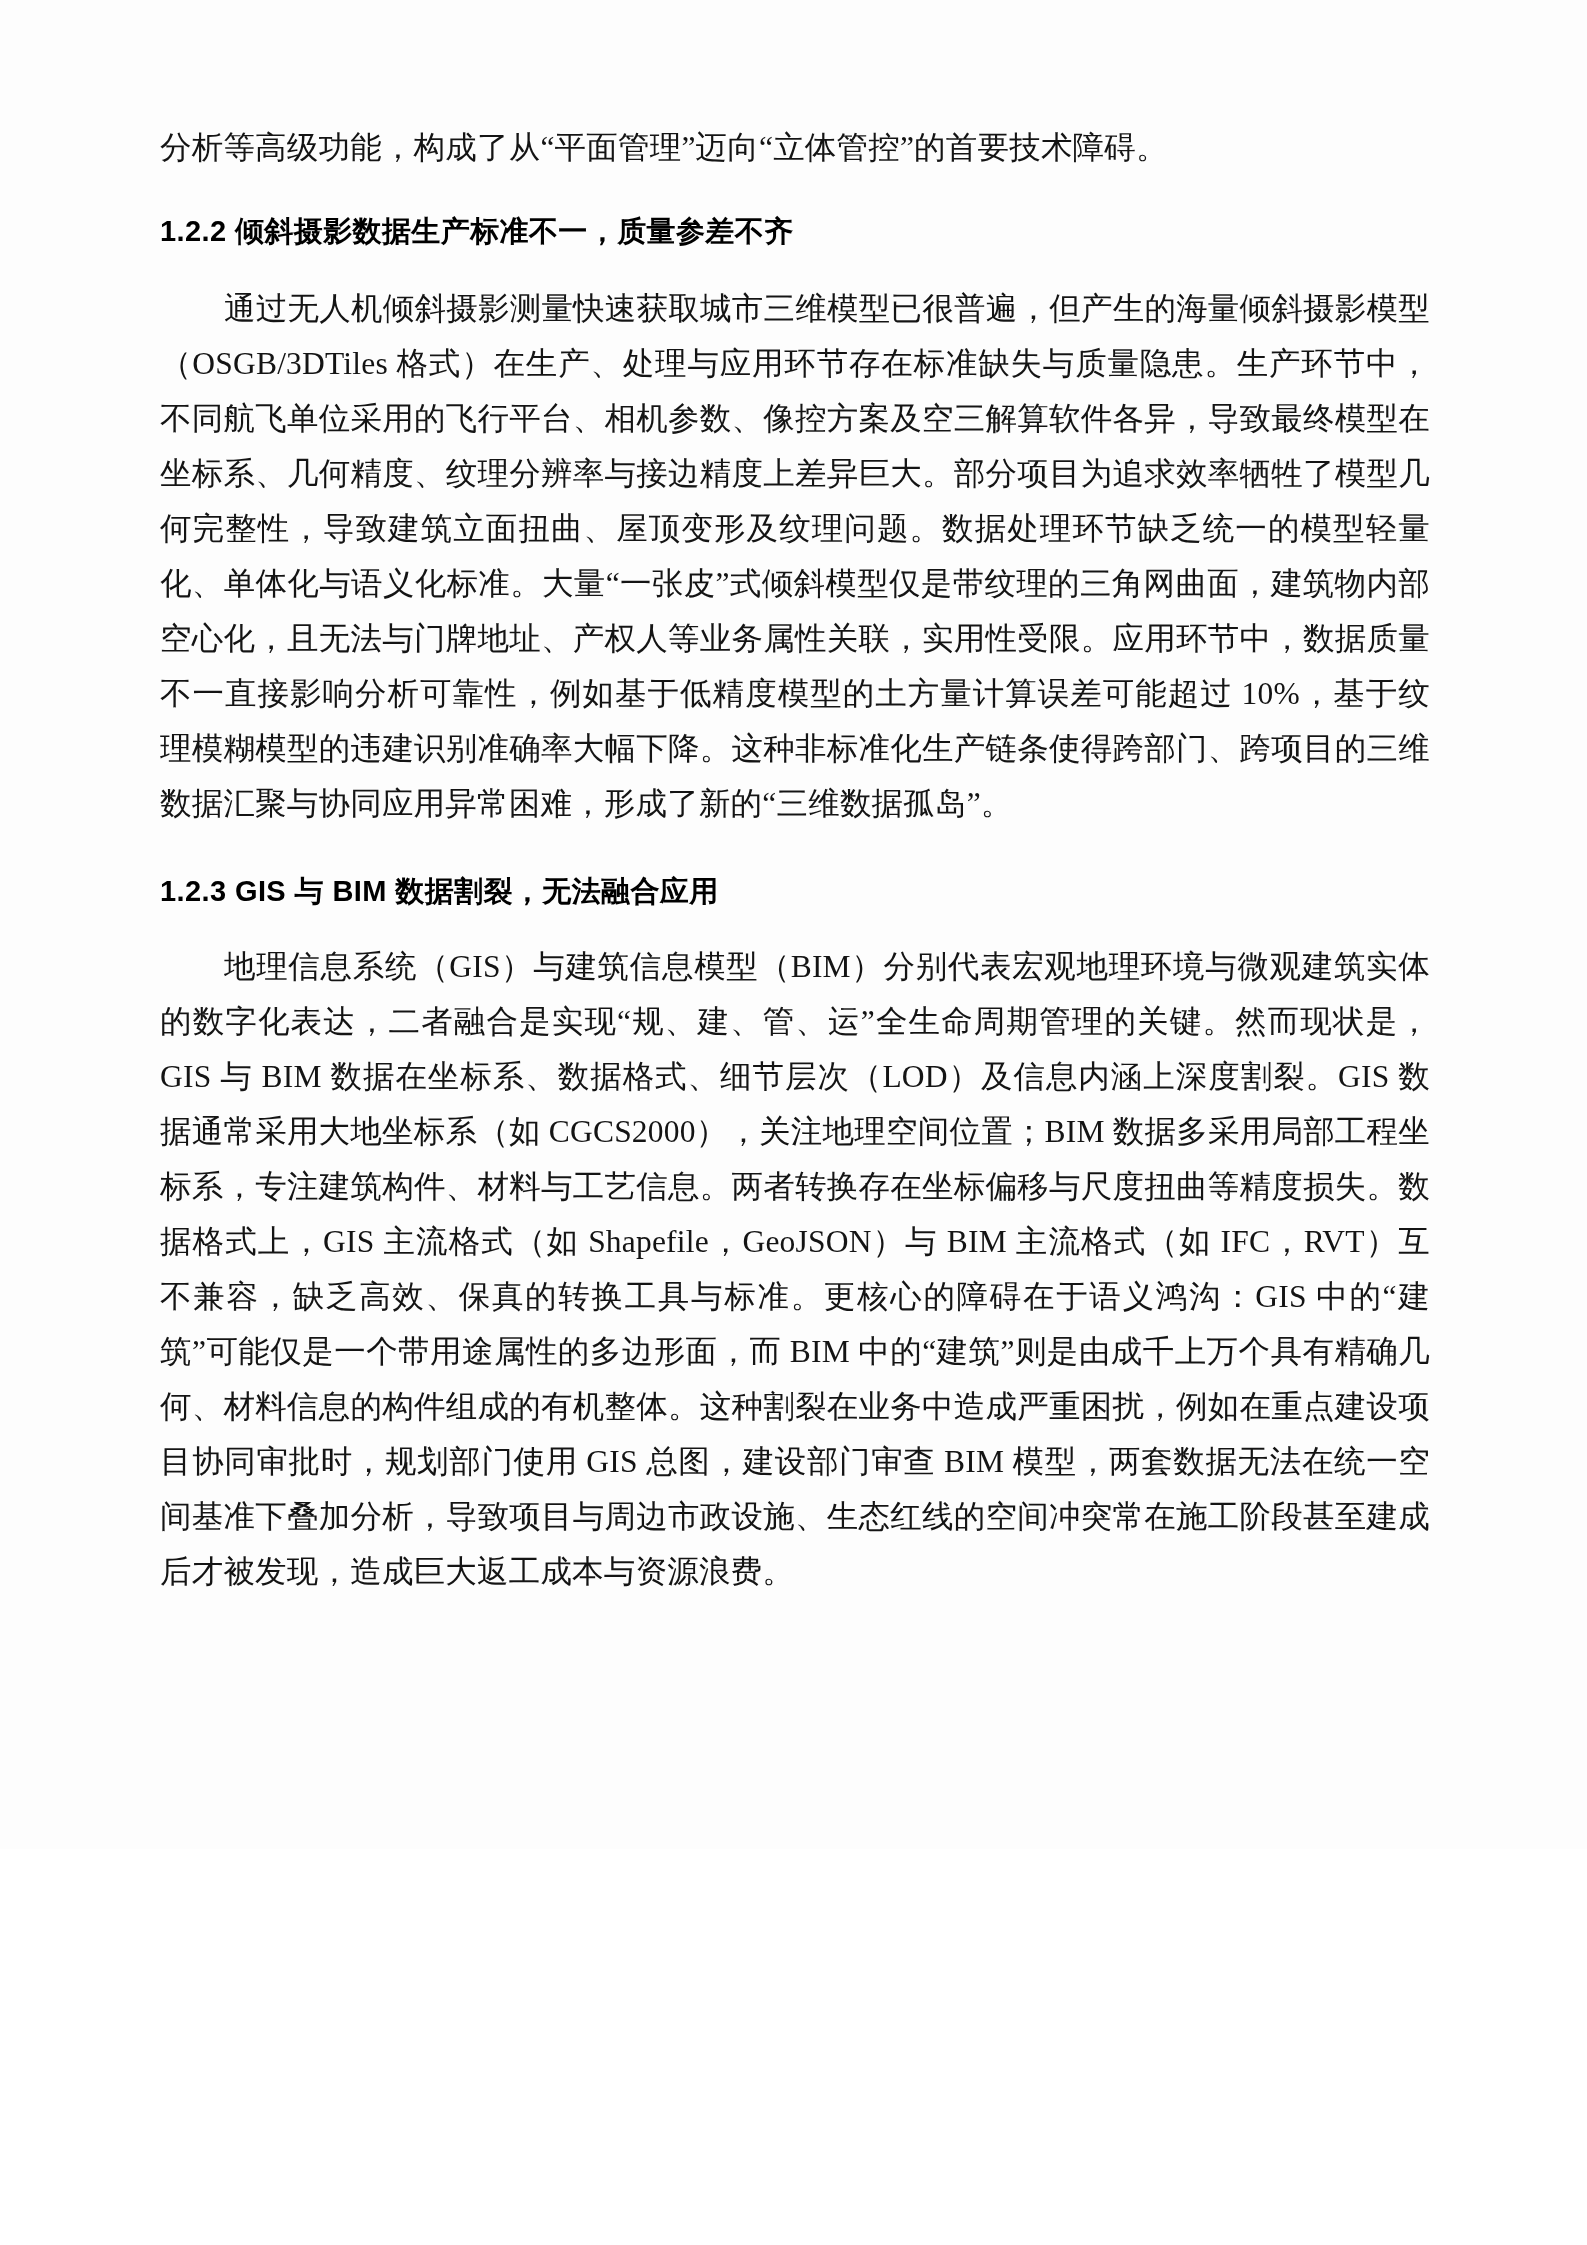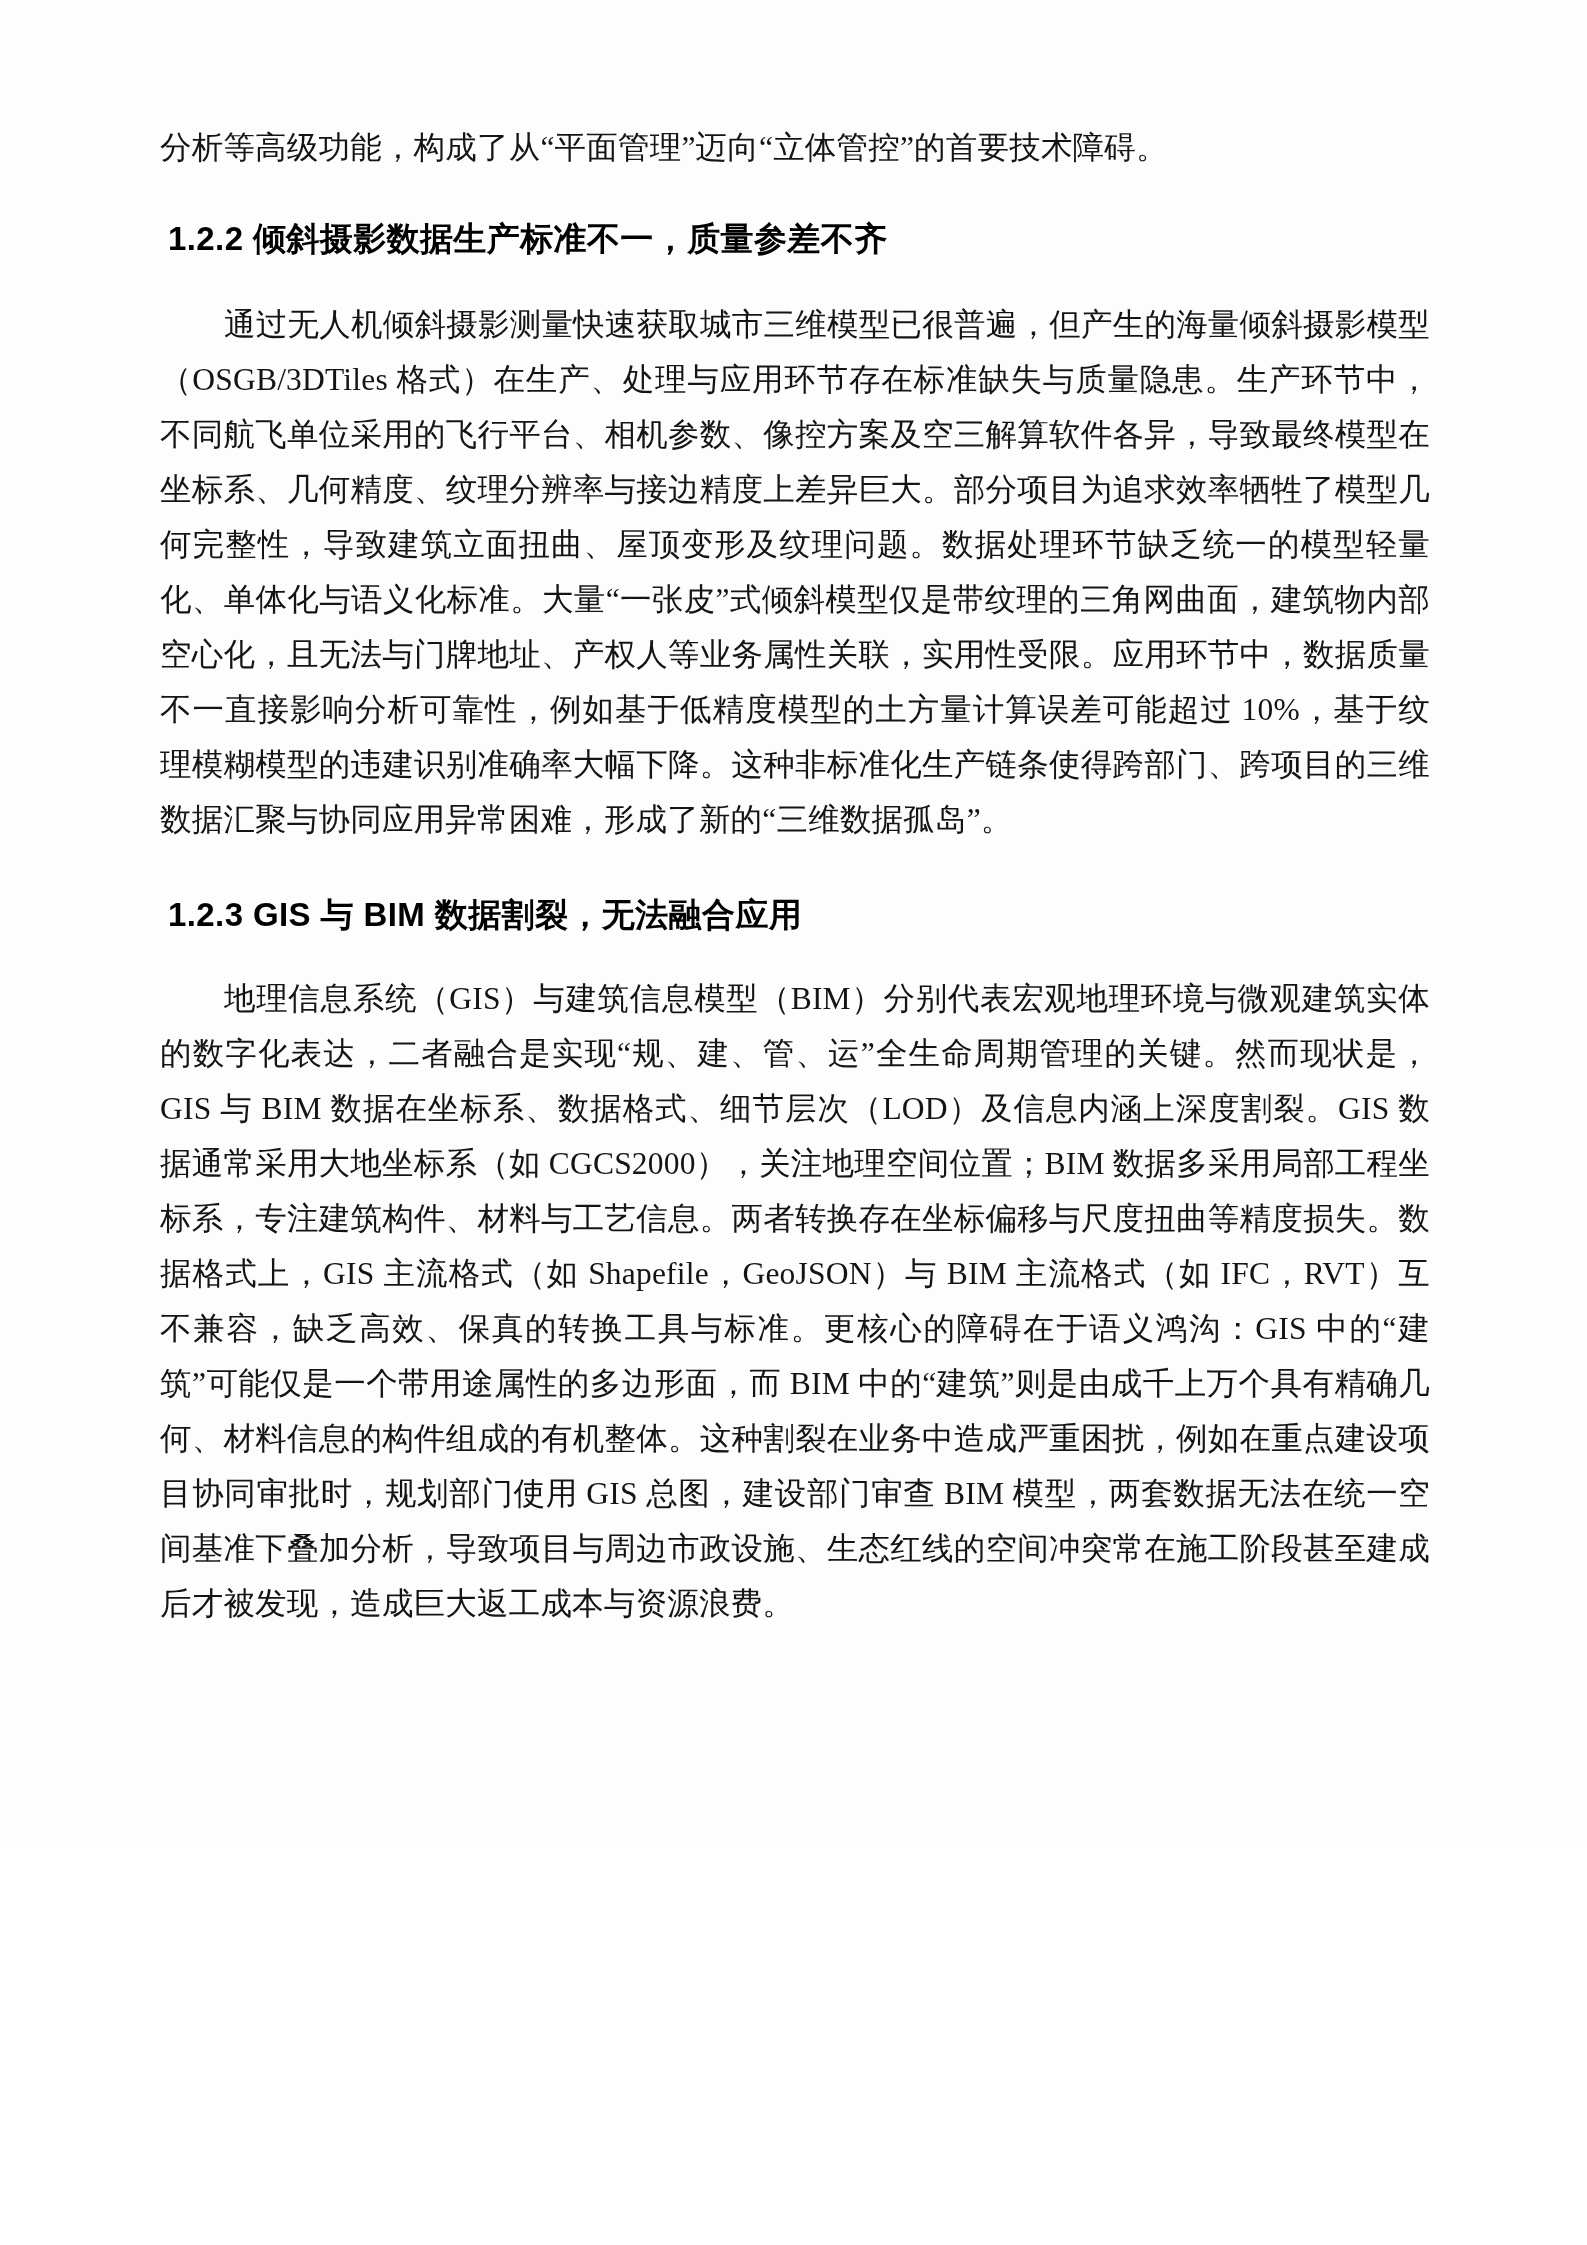--- a/index.html
+++ b/index.html
@@ -34,24 +34,24 @@
     text-indent: 0;
     letter-spacing: 0.2px;
     font-family: "Liberation Serif", "DejaVu Serif", serif;
     color: #141414;
   }
   p.indent {
     text-indent: 64px;
   }
   h2.heading {
     font-family: "Liberation Sans", "DejaVu Sans", sans-serif;
-    font-size: 33px;
+    font-size: 29px;
     font-weight: bold;
     line-height: 44px;
-    margin: 8px;
+    margin: 0;
     color: #000000;
     letter-spacing: 0.4px;
   }
   .sp-after-first  { height: 34px; }
   .sp-after-h222   { height: 28px; }
   .sp-before-h223  { height: 38px; }
   .sp-after-h223   { height: 26px; }
   .sp-before-h224  { height: 40px; }
   .sp-after-h224   { height: 26px; }
 

